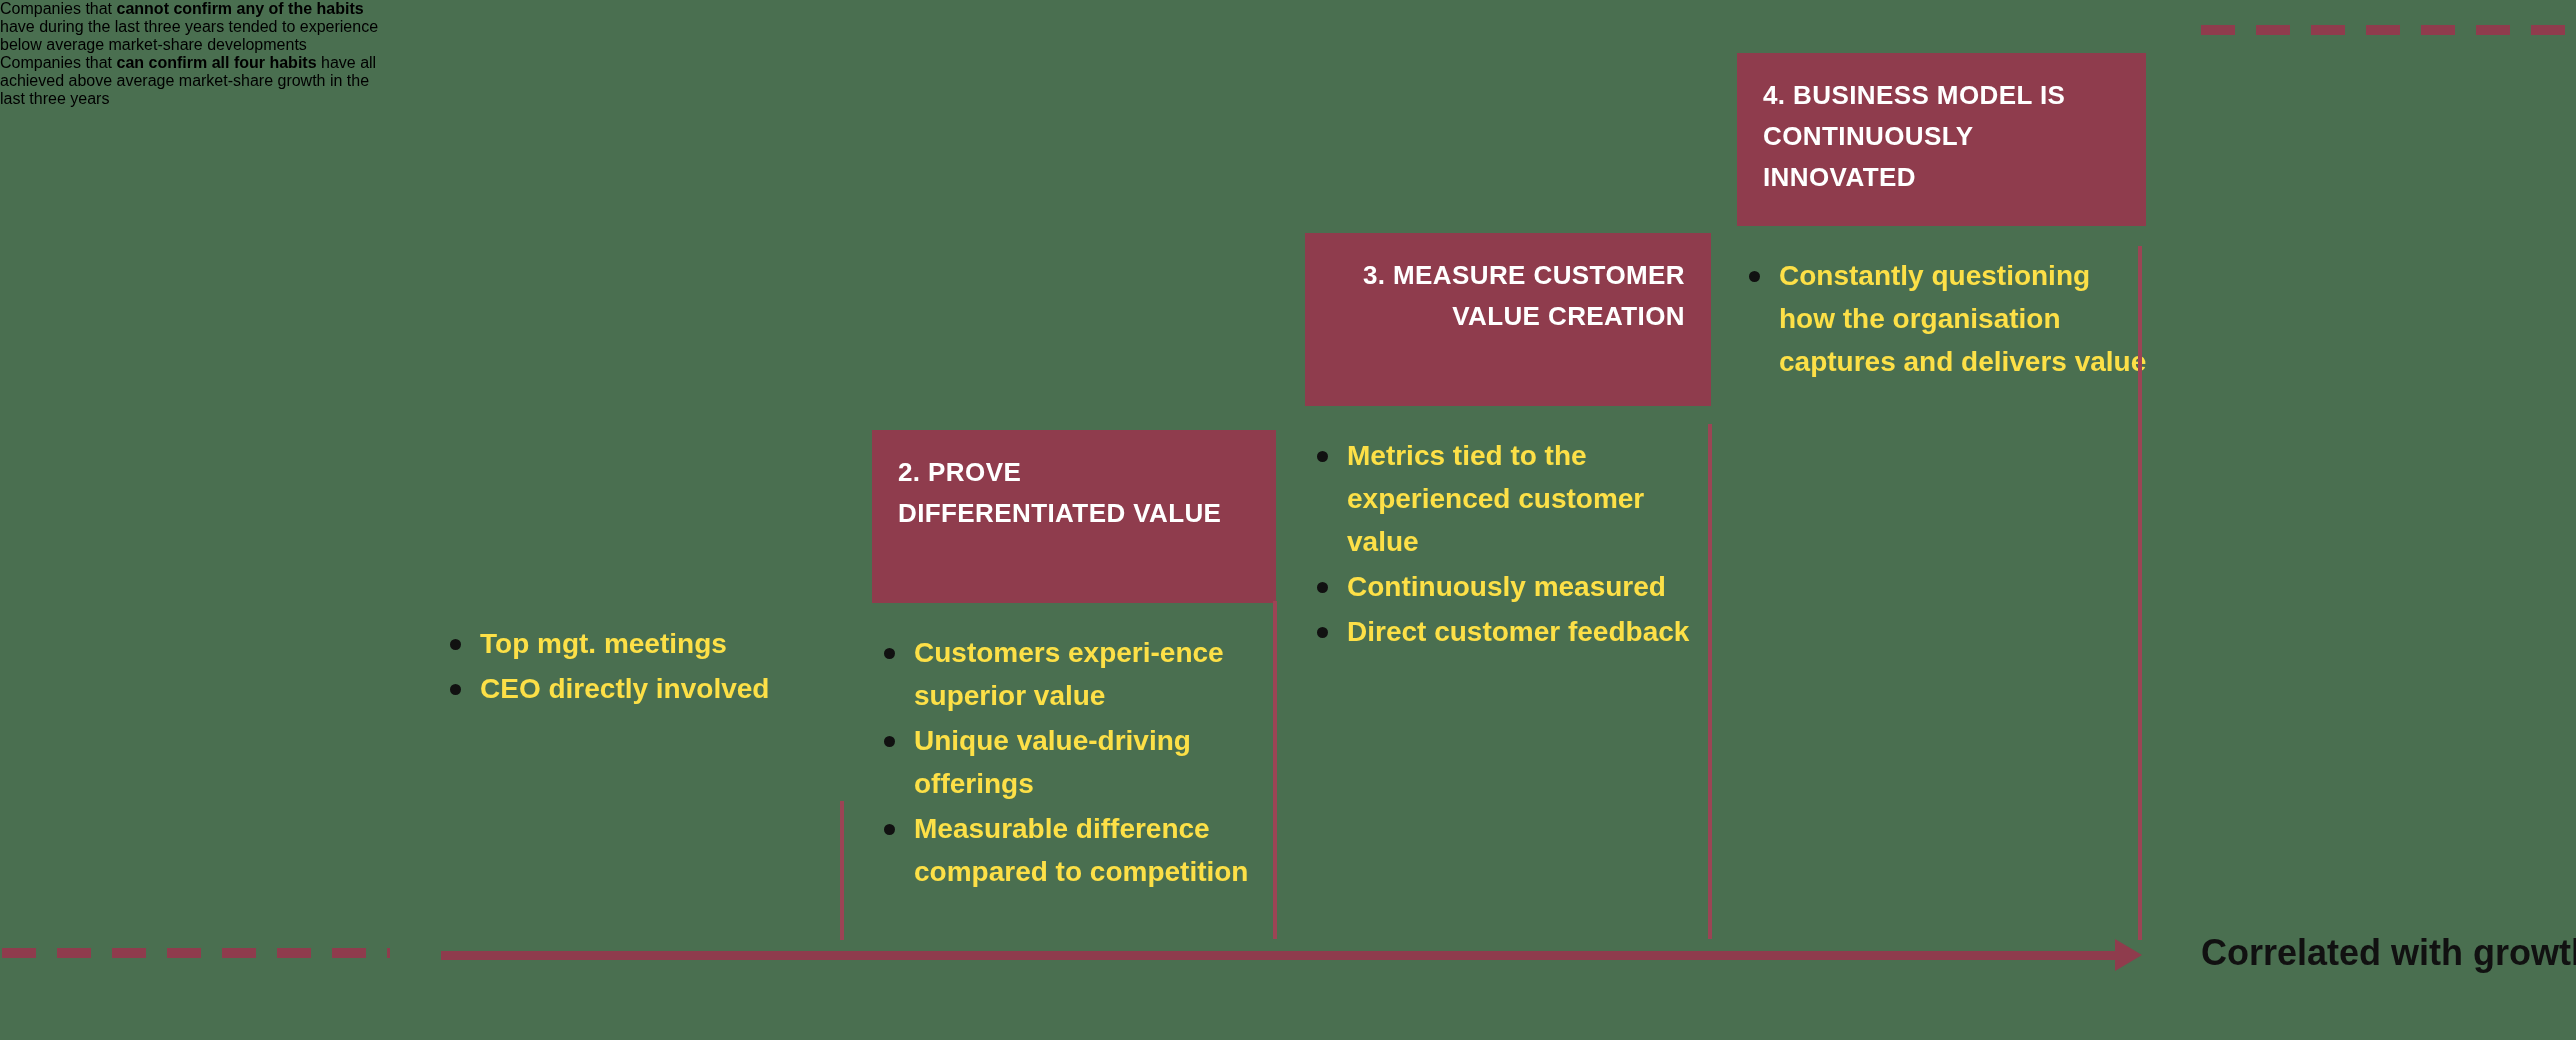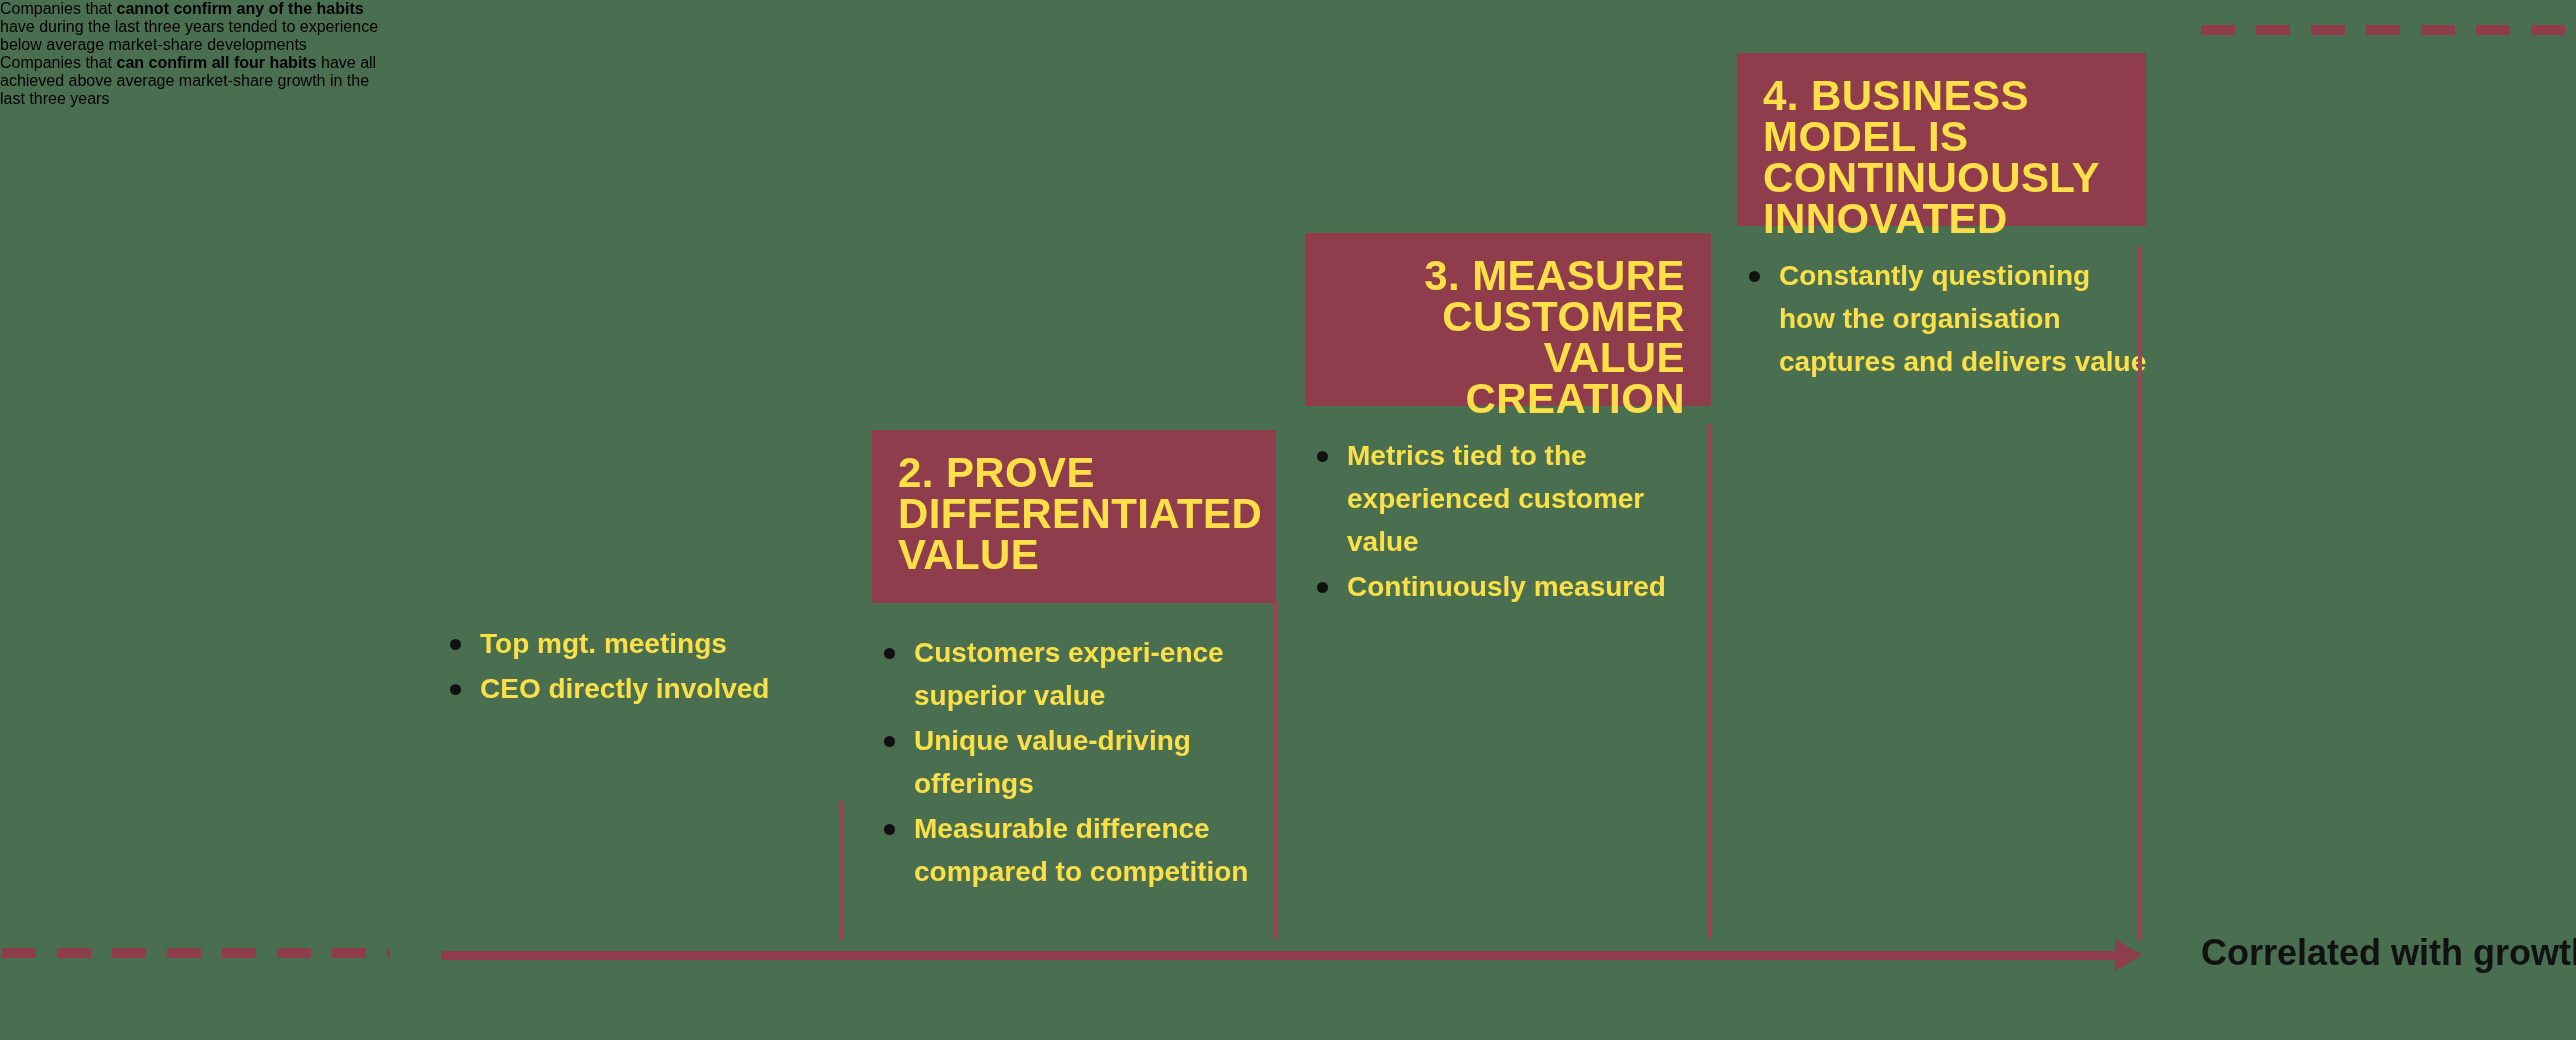--- a/index.html
+++ b/index.html
@@ -36,23 +36,23 @@
   #left-dash  { left: 2px;    top: 948px; width: 388px; }
   #right-dash { left: 2201px; top: 25px;  width: 375px; }
 
   
   .step { position: absolute; }
 
   .step-head {
     background: #8f3c4d;
     box-sizing: border-box;
     padding: 22px 26px 22px 26px;
-    color: #fde047;
+    color: #ffffff;
     font-weight: 800;
-    font-size: 42px;
+    font-size: 26px;
     line-height: 41px;
     letter-spacing: 0.4px;
   }
 
   .step-body {
     margin: 0;
     padding: 0;
     list-style: none;
     box-sizing: border-box;
     padding-top: 28px;
@@ -146,20 +146,21 @@
       <li>Measurable difference compared to competition</li>
     </ul>
   </div>
   <div class="vrule" style="left:1273px; top:601px; height:338px;"></div>
 
   <div class="step" id="step-3" style="left:1305px; top:233px; width:406px;">
     <div class="step-head" style="height:173px;text-align:right;">3. MEASURE CUSTOMER VALUE CREATION</div>
     <ul class="step-body" style="width:416px;">
       <li>Metrics tied to the experienced customer value</li>
       <li>Continuously measured</li>
+      <li>Direct customer feedback</li>
     </ul>
   </div>
   <div class="vrule" style="left:1708px; top:424px; height:515px;"></div>
 
   <div class="step" id="step-4" style="left:1737px; top:53px; width:409px;">
     <div class="step-head" style="height:173px;">4. BUSINESS MODEL IS CONTINUOUSLY INNOVATED</div>
     <ul class="step-body" style="width:416px;">
       <li>Constantly questioning how the organisation captures and delivers value</li>
     </ul>
   </div>

